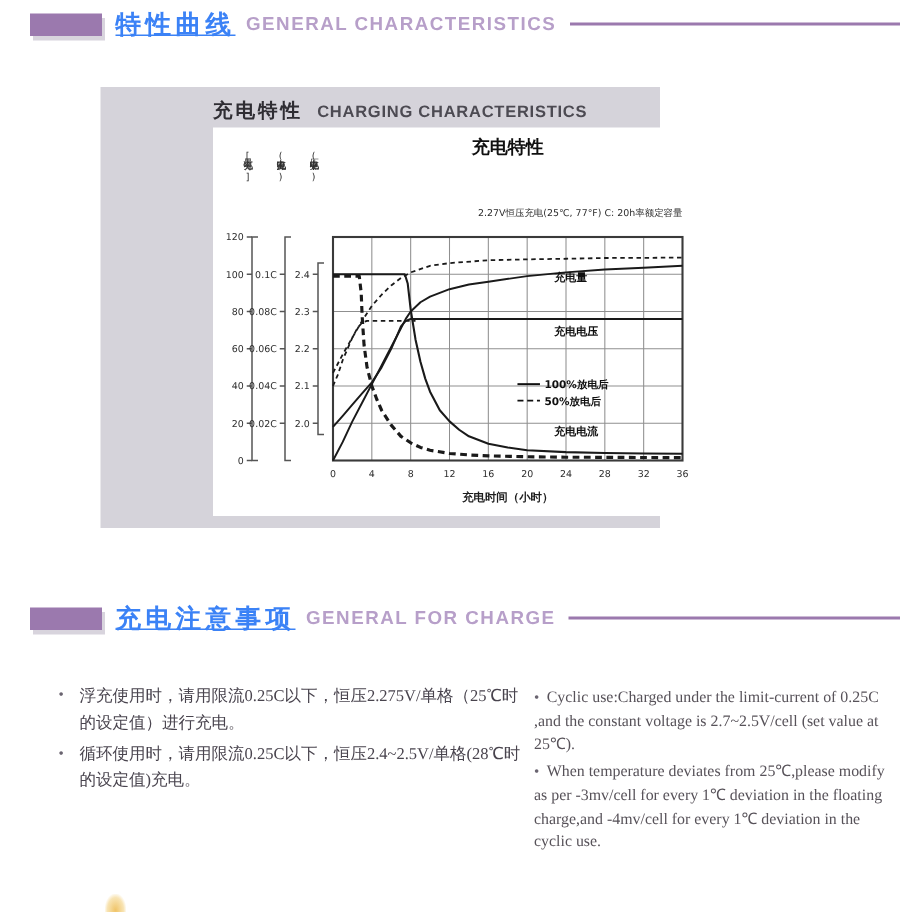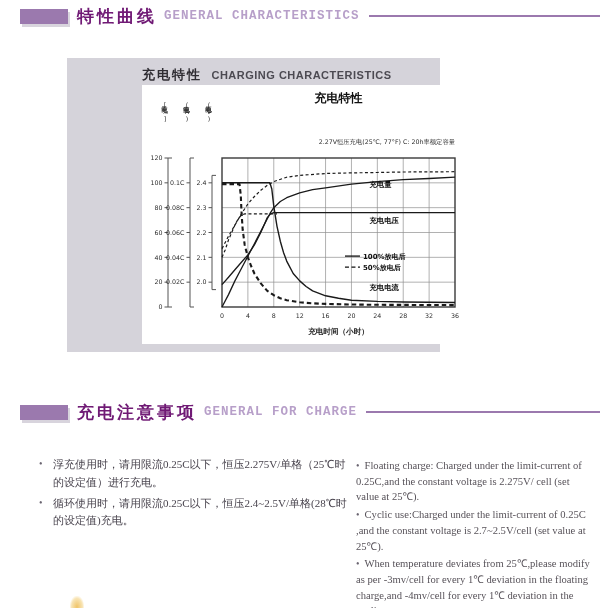--- a/index.html
+++ b/index.html
@@ -5,22 +5,22 @@
   html,body{margin:0;padding:0;}
   body{
     width:600px;height:608px;position:relative;overflow:hidden;
     background:#ffffff;
     font-family:"Liberation Sans","DejaVu Sans",sans-serif;
     color:#4a4550;
   }
   
   .sec-header{position:absolute;left:20px;right:0;display:flex;align-items:center;height:20px;}
   .hdr-rect{width:48px;height:15px;background:#9b79ae;box-shadow:2px 3px 0 #d8d4dd;flex:0 0 auto;}
-  .hdr-zh{margin-left:9px;font-size:17px;font-weight:bold;color:#701a75;letter-spacing:3px;white-space:nowrap;}
-  .hdr-en{margin-left:7px;font-size:12.5px;font-weight:bold;color:#b79fc9;letter-spacing:1px;white-space:nowrap;font-family:Liberation Mono, monospace;}
+  .hdr-zh{margin-left:9px;font-size:17px;font-weight:bold;color:#3b82f6;letter-spacing:3px;white-space:nowrap;text-decoration:underline;}
+  .hdr-en{margin-left:7px;font-size:12.5px;font-weight:bold;color:#b79fc9;letter-spacing:1px;white-space:nowrap;}
   .hdr-line{flex:1 1 auto;height:2px;background:#9b79ae;margin-left:9px;}
   
   .gray-box{position:absolute;left:67px;top:58px;width:373px;height:294px;background:#d5d3da;}
   .panel-title{position:absolute;left:75px;top:7px;white-space:nowrap;}
   .pt-zh{font-size:13px;font-weight:bold;color:#2f2d33;letter-spacing:2px;}
   .pt-en{font-size:11px;font-weight:bold;color:#4c4a52;margin-left:5px;letter-spacing:0.5px;}
   .chart-card{position:absolute;left:75px;top:27px;width:371px;height:259px;background:#ffffff;}
   svg{font-family:"DejaVu Sans","Liberation Sans",sans-serif;}
   
   .notes-col{position:absolute;list-style:none;margin:0;padding:0;font-family:Liberation Serif, serif;}
@@ -141,18 +141,17 @@
   <div class="hdr-en">GENERAL FOR CHARGE</div>
   <div class="hdr-line"></div>
 </div>
 
 <ul class="notes-col notes-zh">
   <li>浮充使用时，请用限流0.25C以下，恒压2.275V/单格（25℃时的设定值）进行充电。</li>
   <li>循环使用时，请用限流0.25C以下，恒压2.4~2.5V/单格(28℃时的设定值)充电。</li>
 </ul>
 
 <ul class="notes-col notes-en">
-  <li>Floating charge: Charged under the limit-current of 0.25C,and the constant voltage is 2.275V/ cell (set value at 25℃).</li>
   <li>Cyclic use:Charged under the limit-current of 0.25C ,and the constant voltage is 2.7~2.5V/cell (set value at 25℃).</li>
   <li>When temperature deviates from 25℃,please modify as per -3mv/cell for every 1℃ deviation in the floating charge,and -4mv/cell for every 1℃ deviation in the cyclic use.</li>
 </ul>
 
 <div class="logo-fragment"></div>
 
 </body></html>

